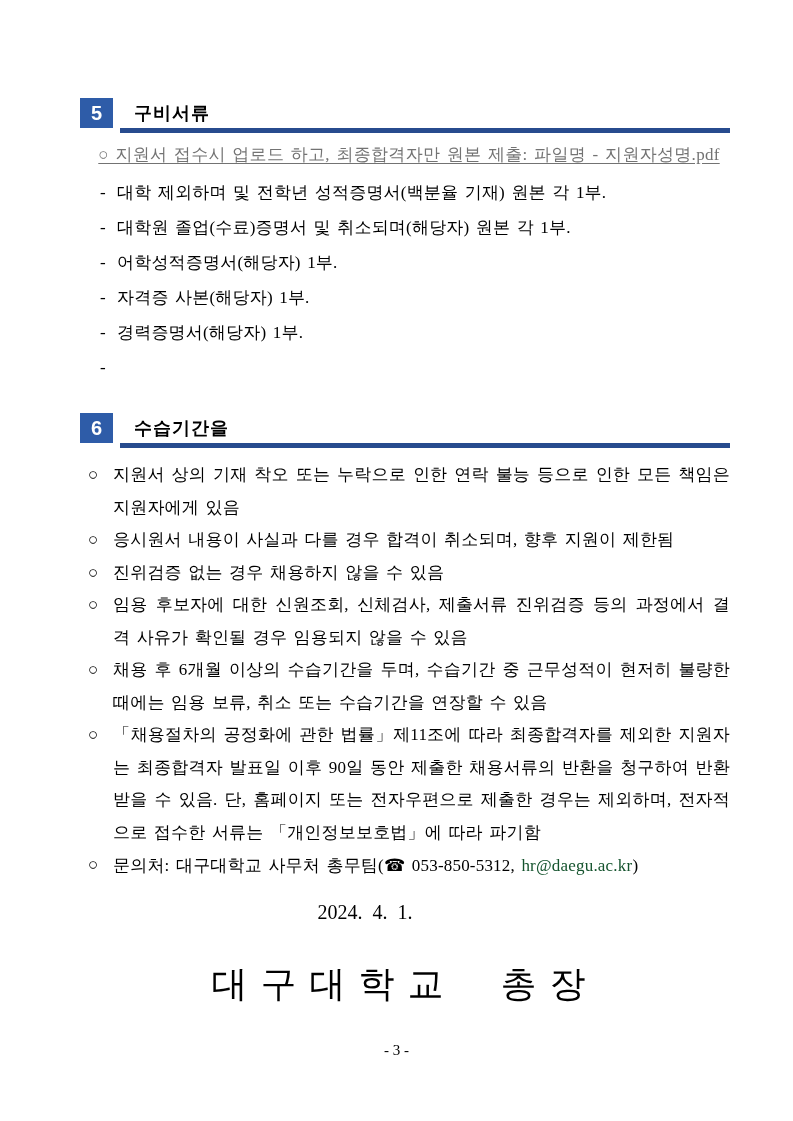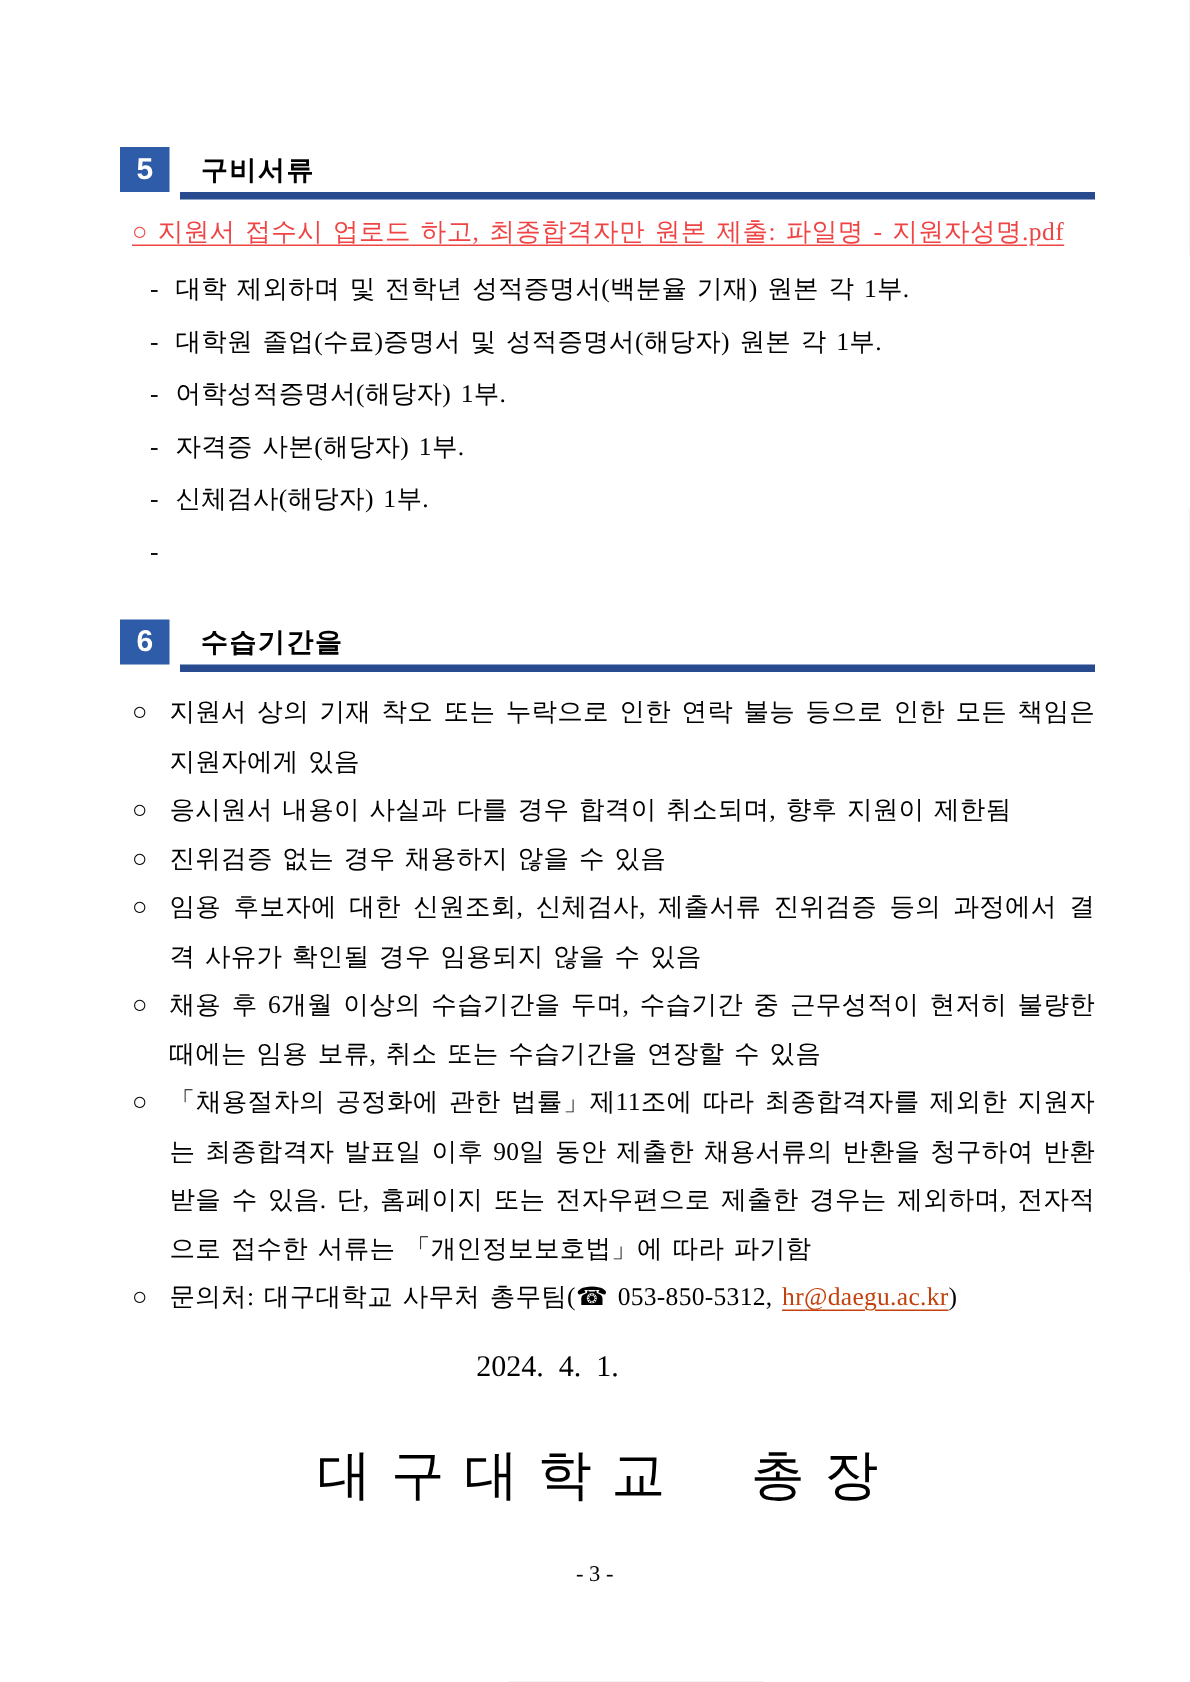--- a/index.html
+++ b/index.html
@@ -32,46 +32,46 @@
     border-bottom: 5px solid #274b8e;
     display: flex; align-items: center; padding-left: 14px;
     font-family: "Liberation Sans", sans-serif;
     font-weight: bold; font-size: 18px; letter-spacing: 1px;
   }
 
   
   .note {
     margin: 11px 0 0 8px;
     font-size: 17px; line-height: 22px;
-    color: #ef4444;
+    color: #737373;
     text-decoration: underline;
     text-underline-offset: 3px;
     white-space: pre-wrap;
-    letter-spacing: 0.3px; word-spacing: 2px;
+    letter-spacing: 0.3px; word-spacing: 2px; text-align: center;
   }
 
   
   .doc-list { margin-top: 9px; }
   .doc-item {
     display: flex; align-items: center;
     height: 35px; margin-left: 20px;
     font-size: 17px; letter-spacing: 0.2px; word-spacing: 2px;
   }
   .dash { width: 17px; flex: none; }
 
   
   .bullets { margin-top: 11px; }
   .bullet { display: flex; margin-left: 8px; font-size: 17px; }
   .bullet-marker { width: 25px; flex: none; line-height: 32.5px; }
   .bullet-text {
     flex: 1; line-height: 32.5px;
     text-align: justify; letter-spacing: 0.2px; word-spacing: 2px;
   }
   .contact-text { text-align: left; white-space: pre-wrap; }
-  .email-link { color: #c2410c; text-decoration: underline; text-underline-offset: 3px; cursor: pointer; }
+  .email-link { color: #14532d; text-underline-offset: 3px; cursor: pointer; }
   .phone-glyph { font-family: "DejaVu Sans", sans-serif; }
 
   .issue-date {
     margin-top: 18px; padding-right: 80px;
     text-align: center;
     font-size: 20px; white-space: pre;
   }
   .signature {
     margin-top: 36px;
     text-align: center;
@@ -97,33 +97,33 @@
 
     <div class="note">○ 지원서 접수시 업로드 하고, 최종합격자만 원본 제출: 파일명 - 지원자성명.pdf</div>
 
     <div class="doc-list">
       <div class="doc-item">
         <span class="dash">-</span>
         <span>대학 제외하며 및 전학년 성적증명서(백분율 기재) 원본 각 1부.</span>
       </div>
       <div class="doc-item">
         <span class="dash">-</span>
-        <span>대학원 졸업(수료)증명서 및 성적증명서(해당자) 원본 각 1부.</span>
+        <span>대학원 졸업(수료)증명서 및 취소되며(해당자) 원본 각 1부.</span>
       </div>
       <div class="doc-item">
         <span class="dash">-</span>
         <span>어학성적증명서(해당자) 1부.</span>
       </div>
       <div class="doc-item">
         <span class="dash">-</span>
         <span>자격증 사본(해당자) 1부.</span>
       </div>
       <div class="doc-item">
         <span class="dash">-</span>
-        <span>신체검사(해당자) 1부.</span>
+        <span>경력증명서(해당자) 1부.</span>
       </div>
       <div class="doc-item">
         <span class="dash">-</span>
       </div>
     </div>
 
     <div class="sec-header" style="margin-top:28px;">
       <div class="sec-num">6</div>
       <div class="sec-rest">
         <span>수습기간을</span>

